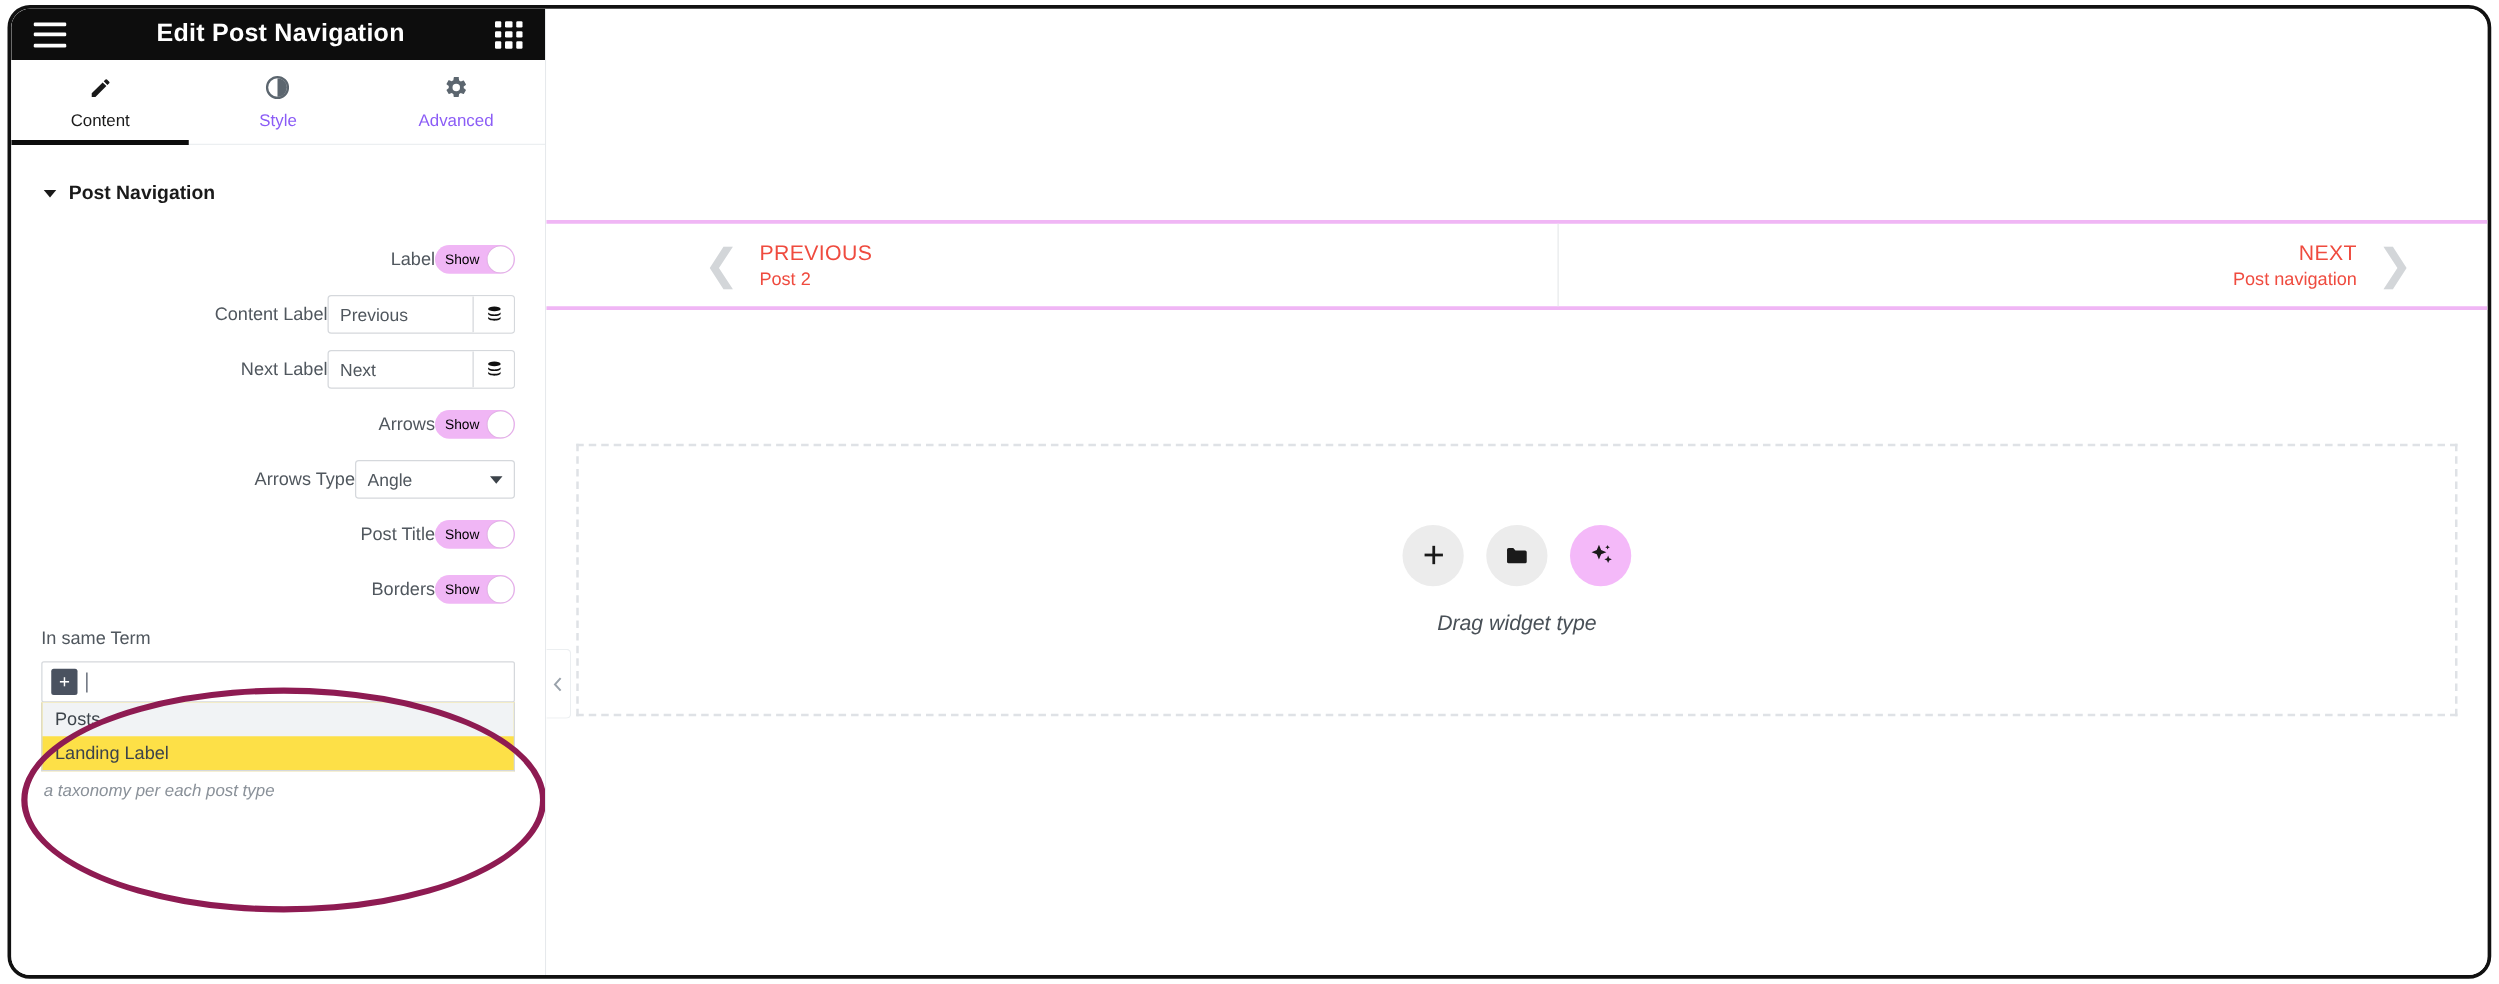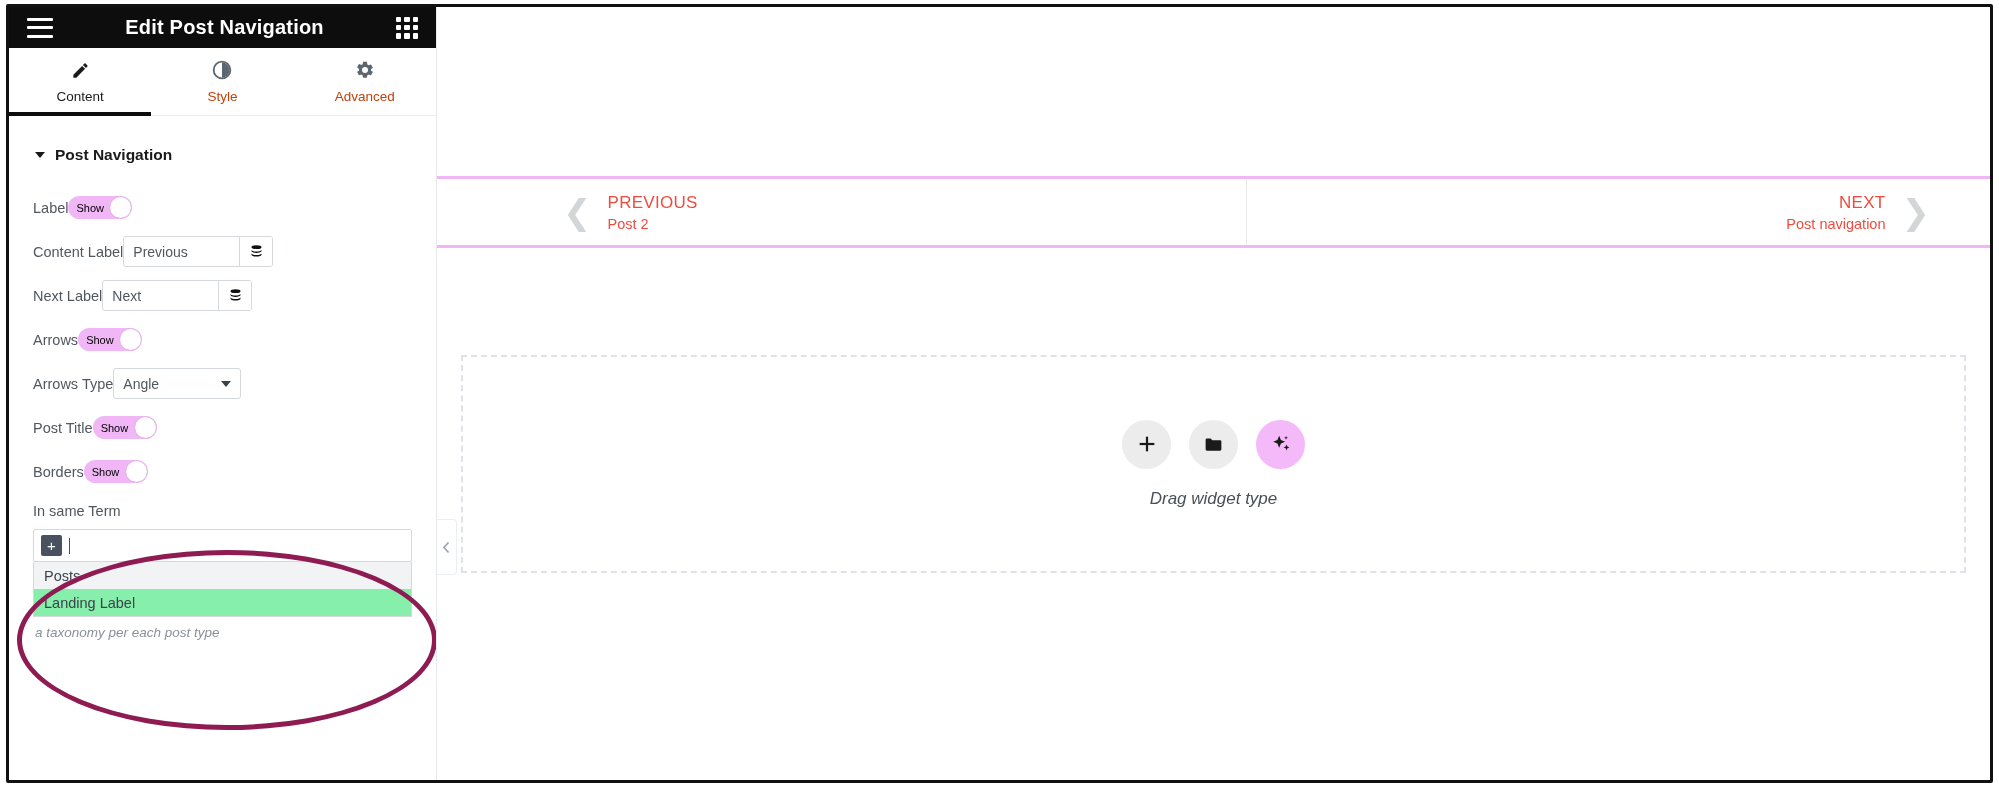--- a/index.html
+++ b/index.html
@@ -9,21 +9,21 @@
     font-family: "Liberation Sans", sans-serif;
     overflow: hidden;
   }
 
   
   .app-frame {
     position: absolute;
     left: 6px; top: 4px;
     width: 1987px; height: 779px;
     border: 3px solid #111111;
-    border-radius: 2px;
+    border-radius: 18px;
     background: #ffffff;
     overflow: hidden;
     display: flex;
   }
 
   
   .panel {
     width: 428px;
     height: 100%;
     background: #ffffff;
@@ -74,21 +74,21 @@
   }
   .tab {
     flex: 1;
     display: flex;
     flex-direction: column;
     align-items: center;
     justify-content: center;
     gap: 8px;
     cursor: pointer;
     position: relative;
-    color: #c2410c;
+    color: #8b5cf6;
   }
   .tab .tab-ico { height: 22px; display: flex; align-items: center; justify-content: center; }
   .tab .tab-label { font-size: 13.5px; }
   .tab.active { color: #1a1a1a; }
   .tab.active::after {
     content: "";
     position: absolute;
     left: 0; right: 0; bottom: -1px;
     height: 4px;
     background: #0d0d0d;
@@ -113,21 +113,21 @@
   .caret-down {
     width: 0; height: 0;
     border-left: 5px solid transparent;
     border-right: 5px solid transparent;
     border-top: 6px solid #1a1a1a;
   }
 
   .ctrl-row {
     display: flex;
     align-items: center;
-    justify-content: flex-start;
+    justify-content: flex-end;
     min-height: 43px;
     margin-bottom: 1px;
   }
   .ctrl-label {
     font-size: 14.5px;
     color: #50575e;
     white-space: nowrap;
   }
 
   
@@ -250,21 +250,21 @@
     cursor: pointer;
   }
   .caret-bar {
     width: 1px;
     height: 16px;
     background: #4a5260;
   }
   .suggest-list {
     border: 1px solid #d5d8dc;
     border-top: 0;
-    background: #86efac;
+    background: #fde047;
   }
   .suggest-item {
     height: 27px;
     display: flex;
     align-items: center;
     padding: 0 10px;
     font-size: 14.5px;
     color: #3c434a;
     cursor: pointer;
   }

